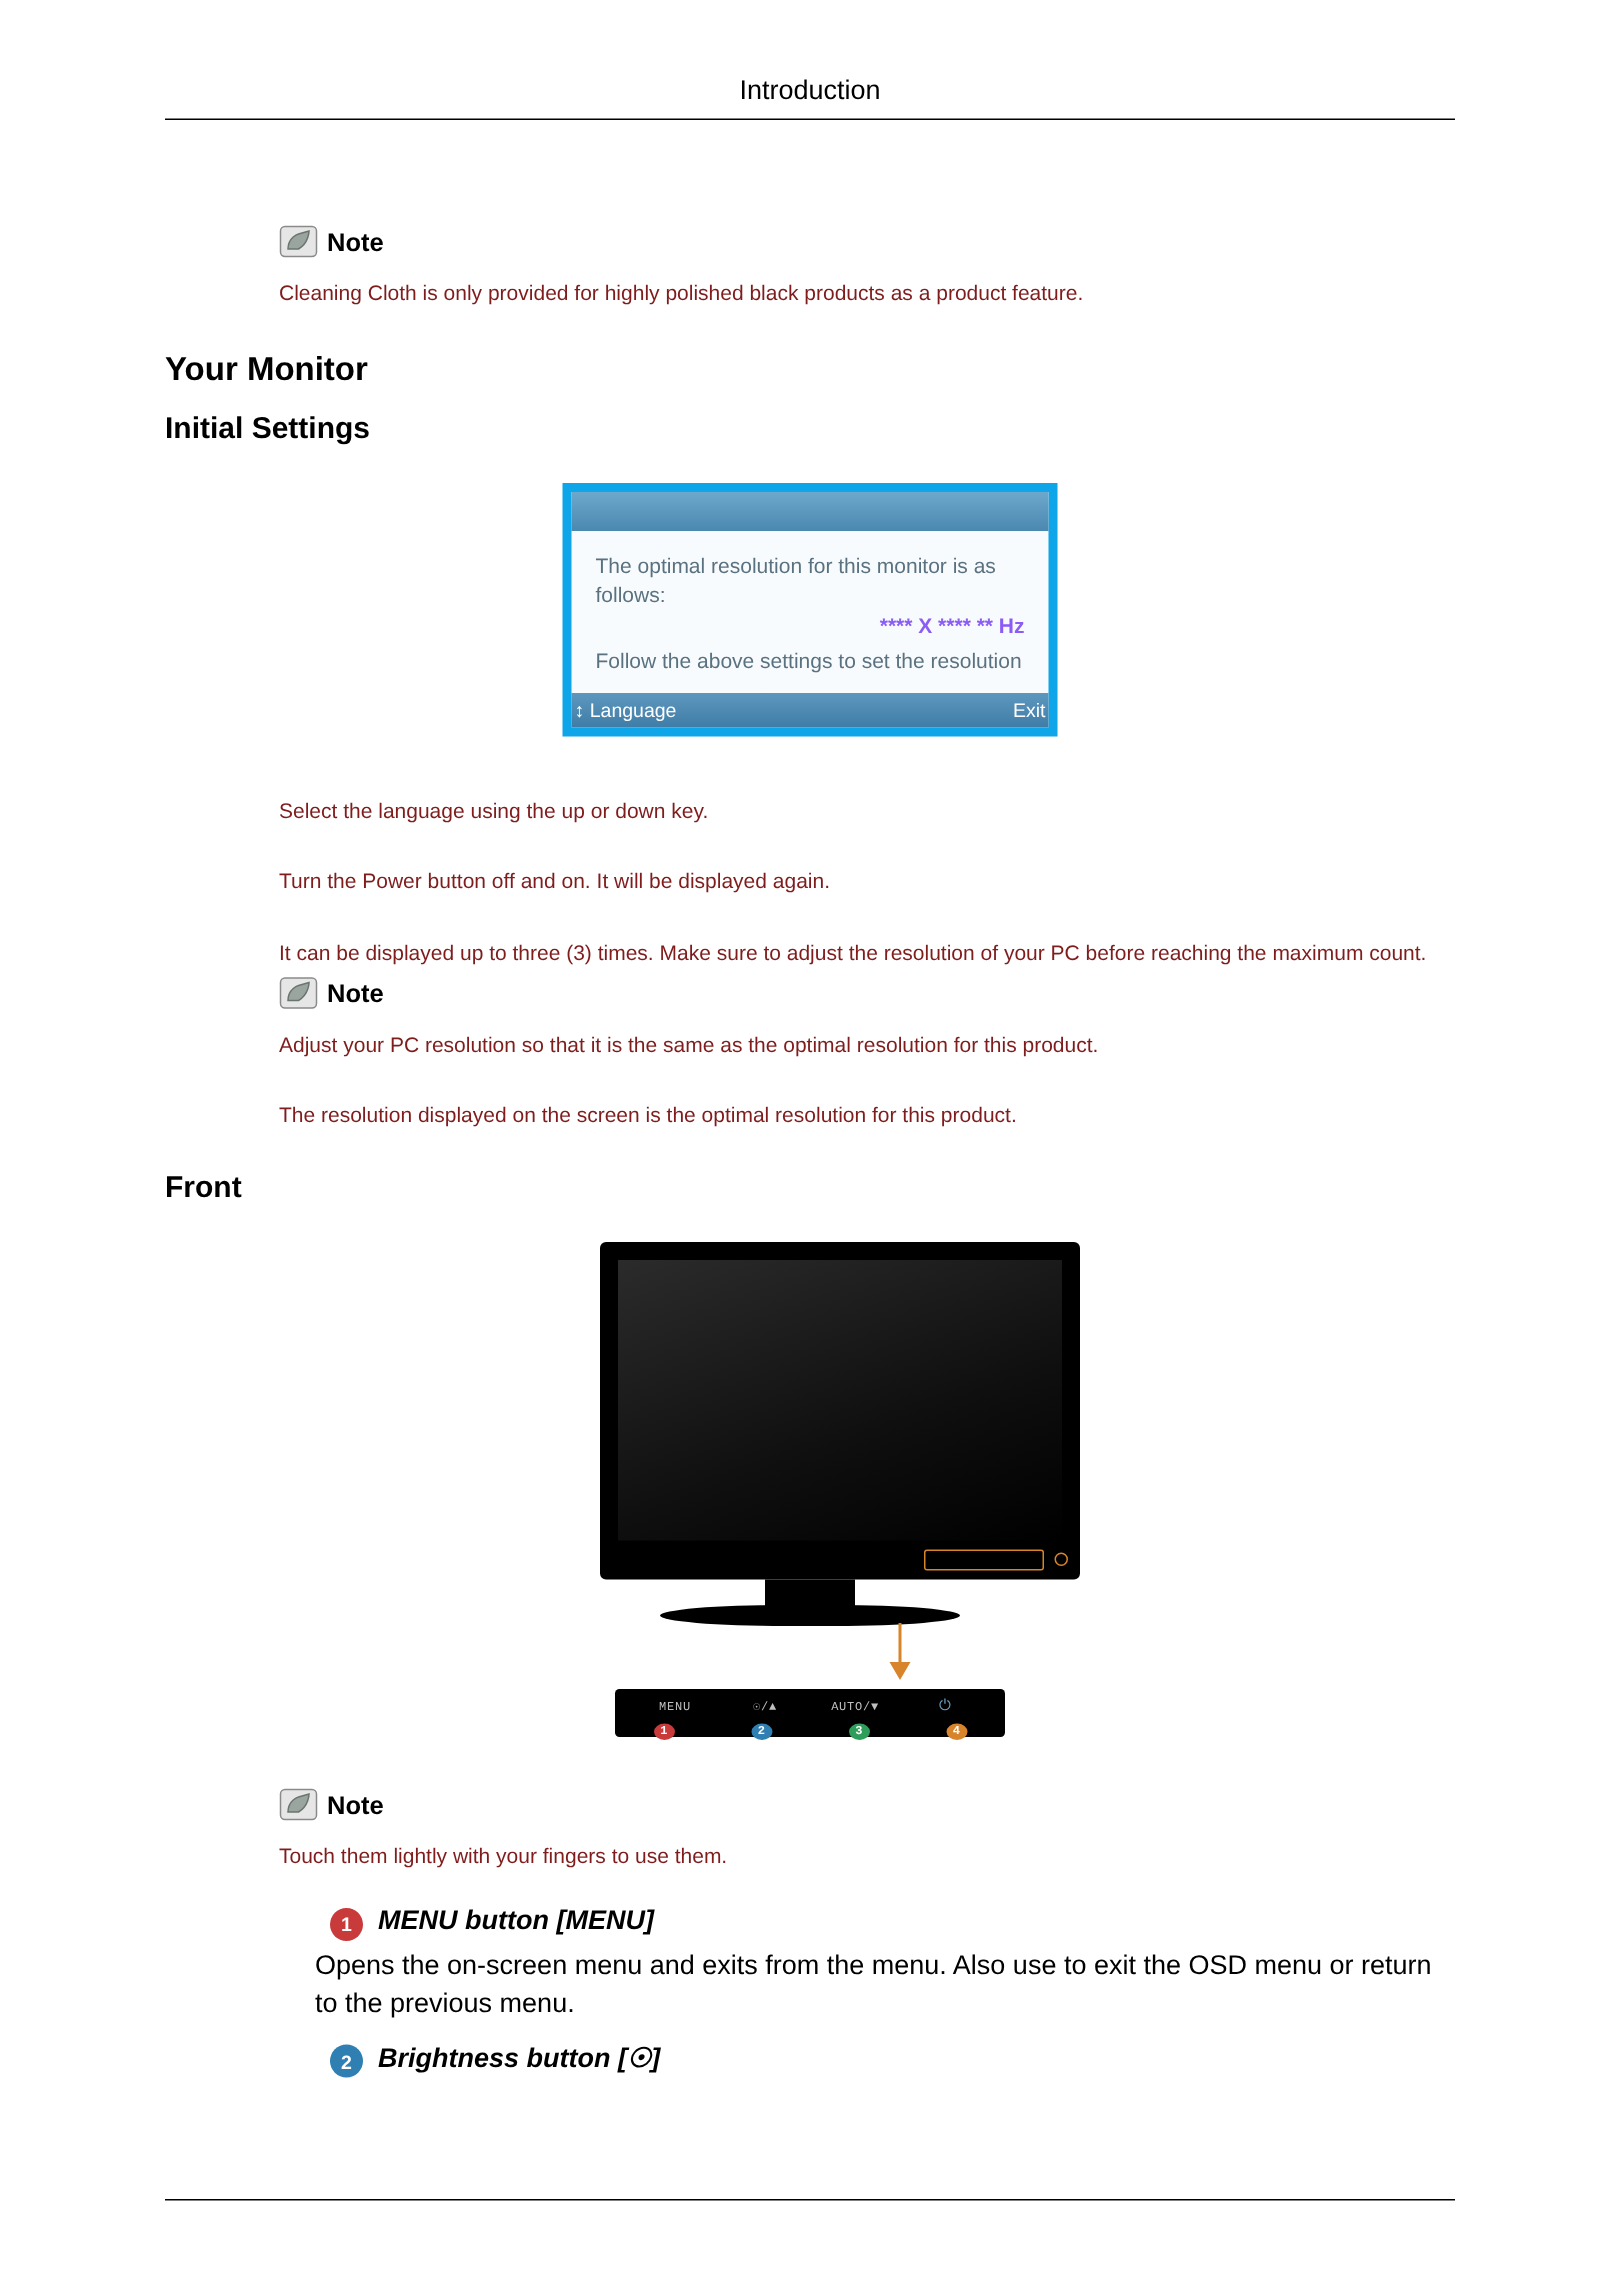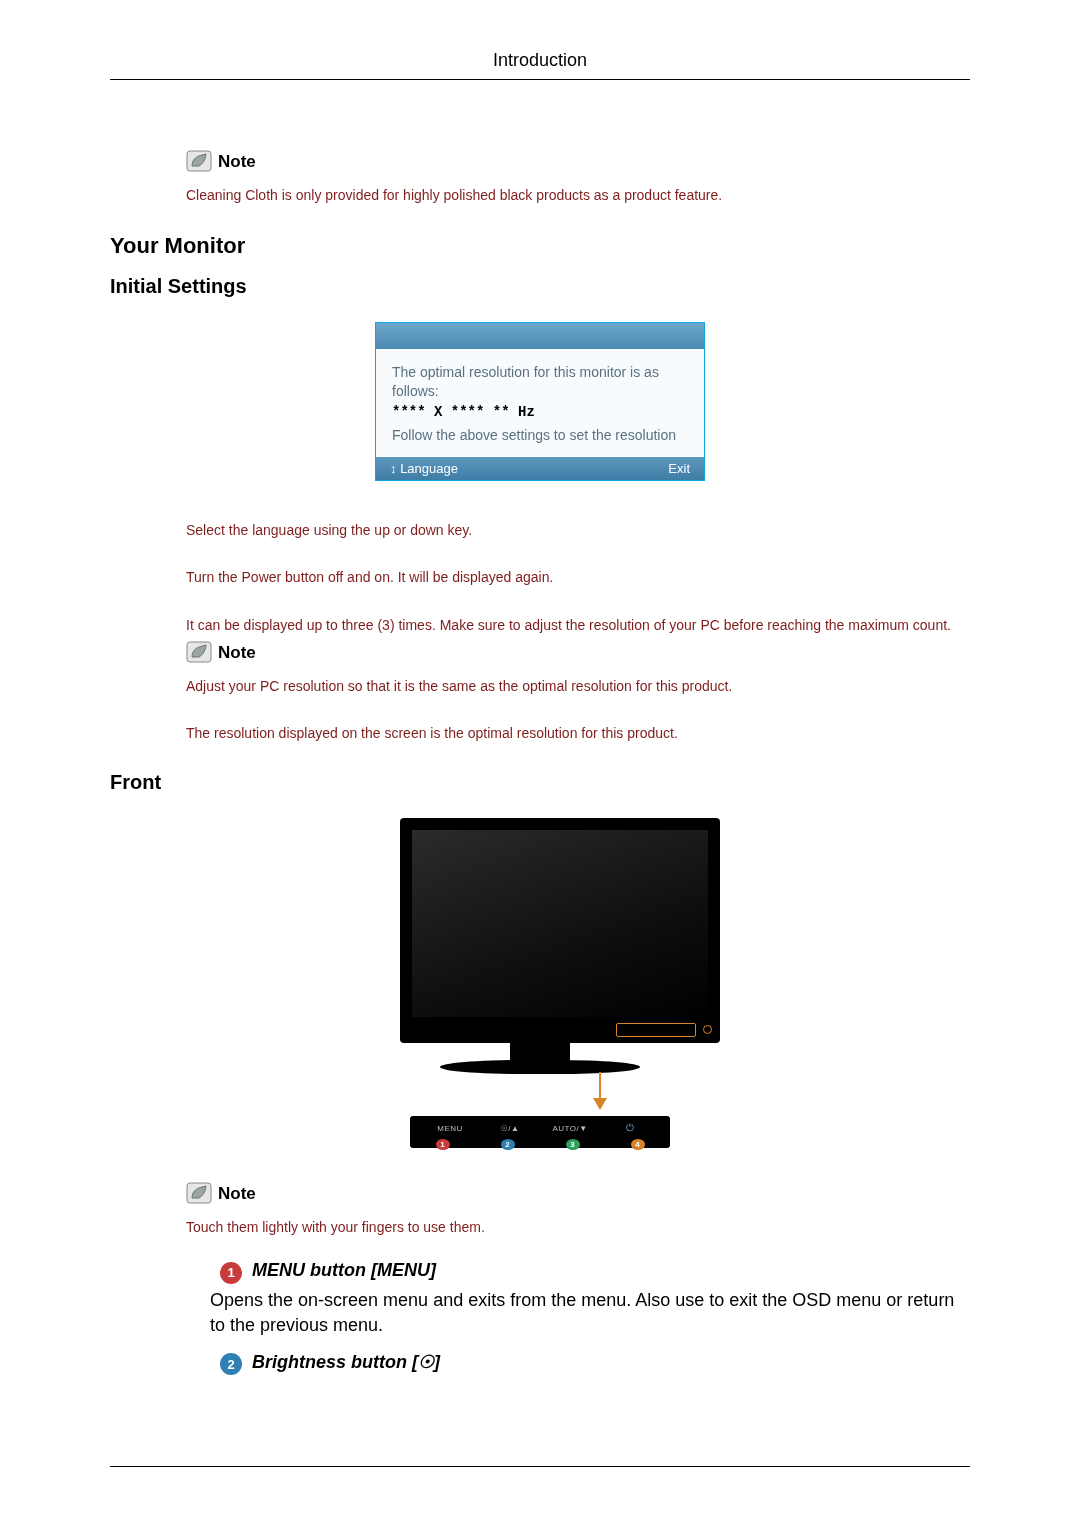--- a/index.html
+++ b/index.html
@@ -6,37 +6,37 @@
   html, body { width: 1080px; height: 1527px; background: #fff; font-family: Arial, Helvetica, sans-serif; color: #000; }
   .page { width: 1080px; height: 1527px; padding: 50px 110px 50px 110px; position: relative; }
   .header-title { text-align: center; font-size: 18px; color: #000; }
   .header-rule { border: none; border-top: 1px solid #000; margin-top: 8px; margin-bottom: 70px; }
   .note-line { display: flex; align-items: flex-end; gap: 6px; margin-left: 76px; margin-bottom: 14px; }
   .note-text { font-size: 17px; font-weight: bold; color: #000; }
   .para { margin-left: 76px; margin-right: 0; font-size: 14px; line-height: 1.38; text-align: justify; margin-bottom: 28px; color: #7f1d1d; }
   .h2 { font-size: 22px; font-weight: bold; margin-bottom: 16px; color: #000; }
   .h3 { font-size: 20px; font-weight: bold; margin-bottom: 24px; color: #000; }
   .osd-wrap { display: flex; justify-content: center; margin-bottom: 40px; }
-  .osd { width: 330px; border: 1px solid #0ea5e9; background: #f8fbfd; font-family: Arial, sans-serif; }
+  .osd { width: 330px; border: 6px solid #0ea5e9; background: #f8fbfd; font-family: Arial, sans-serif; }
   .osd-titlebar { height: 26px; background: linear-gradient(#6da8cc,#4b88b0); }
   .osd-body { padding: 14px 16px 12px 16px; font-size: 14px; color: #5a7280; line-height: 1.35; }
-  .osd-hz { text-align: left; color: #000000; font-weight: 600; margin: 2px 0 4px; font-family: Liberation Mono, monospace; }
-  .osd-footer { background: linear-gradient(#5d97be,#3f7da6); color: #fff; font-size: 13px; padding: 4px 14px; display: flex; justify-content: space-between; }
+  .osd-hz { text-align: right; color: #8b5cf6; font-weight: 600; margin: 2px 0 4px; }
+  .osd-footer { background: linear-gradient(#5d97be,#3f7da6); color: #fff; font-size: 13px; padding: 4px 2px; display: flex; justify-content: space-between; }
   .osd-footer .lang::before { content: "\2195  "; }
   .item-row { display: flex; align-items: flex-start; gap: 10px; margin-left: 110px; margin-right: 0; margin-bottom: 4px; }
   .numball { width: 22px; height: 22px; border-radius: 50%; display: flex; align-items: center; justify-content: center; font-size: 13px; color: #fff; font-weight: bold; flex-shrink: 0; margin-top: 2px; }
   .nb1 { background: #c93a3a; }
   .nb2 { background: #2f7fb3; }
   .item-title { font-style: italic; font-weight: bold; font-size: 18px; color: #000; }
   .item-desc { margin-left: 100px; font-size: 18px; line-height: 1.38; margin-bottom: 14px; color: #000; }
   .footer-rule { position: absolute; left: 110px; right: 110px; bottom: 60px; border: none; border-top: 1px solid #000; }
 
   
   .front-wrap { display: flex; justify-content: center; margin-bottom: 34px; }
-  .front-fig { width: 280px; background: #fff; }
+  .front-fig { width: 280px; background: #fff; font-family: Liberation Mono, monospace; }
   .monitor-outer { width: 320px; height: 225px; background: #000; border-radius: 4px; padding: 12px 12px 26px 12px; position: relative; }
   .monitor-screen { width: 100%; height: 100%; background: linear-gradient(160deg,#2b2b2b 0%, #0f0f0f 60%, #000 100%); }
   .touch-hint { position: absolute; right: 24px; bottom: 6px; width: 80px; height: 14px; border: 1px solid #d8842a; border-radius: 2px; }
   .power-led { position: absolute; right: 8px; bottom: 9px; width: 9px; height: 9px; border-radius: 50%; border: 1px solid #d8842a; }
   .stand-neck { width: 60px; height: 20px; background: #000; margin: 0 auto; }
   .stand-base { width: 200px; height: 14px; background: #000; border-radius: 50%/60%; margin: -3px auto 0; }
   .arrow-block { display: flex; flex-direction: column; align-items: center; margin-top: -2px; }
   .arrow-line { width: 2px; height: 26px; background: #d8842a; position: relative; left: 60px; }
   .arrow-head { width: 0; height: 0; border-left: 7px solid transparent; border-right: 7px solid transparent; border-top: 12px solid #d8842a; position: relative; left: 60px; }
   .button-bar { width: 260px; margin: 6px auto 0; background: #000; border-radius: 3px; padding: 6px 10px 14px; display: flex; justify-content: space-around; align-items: center; position: relative; }

